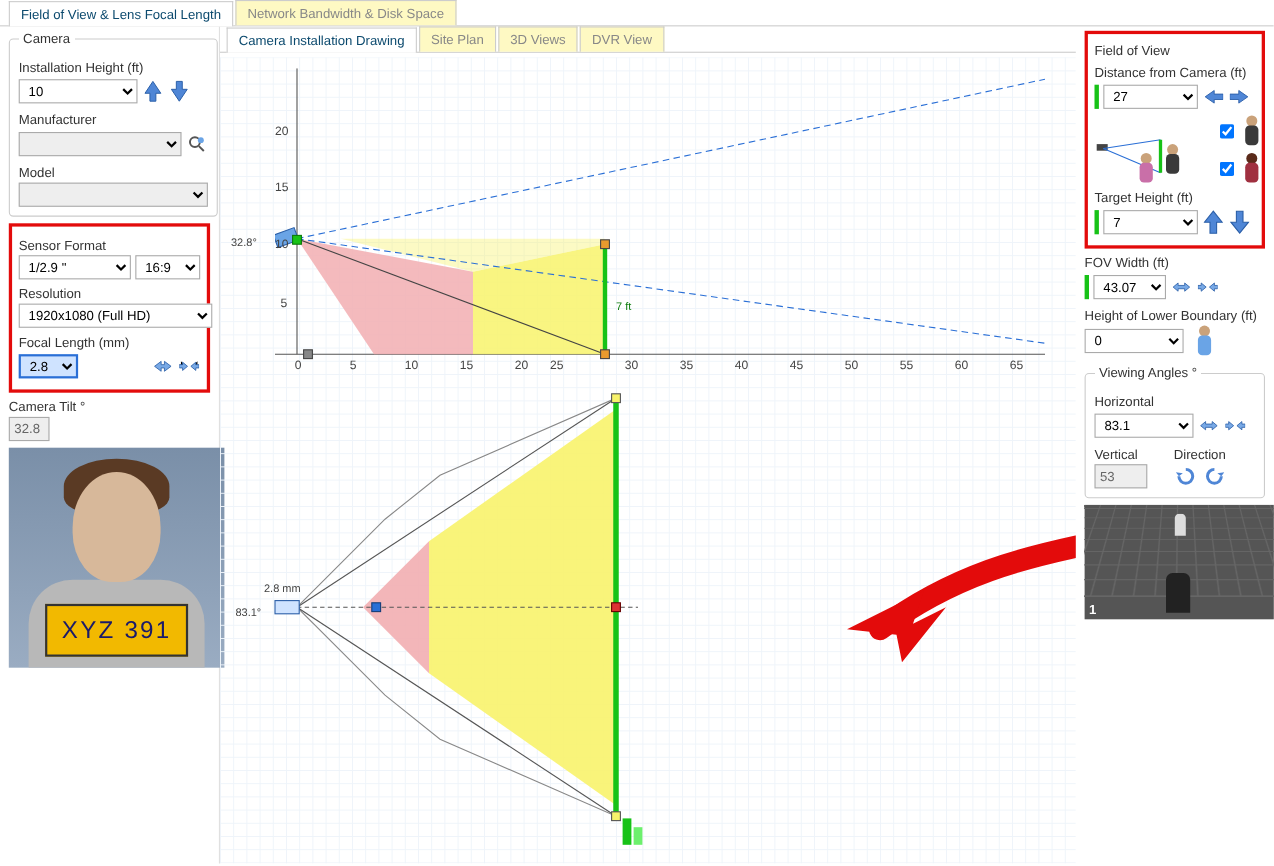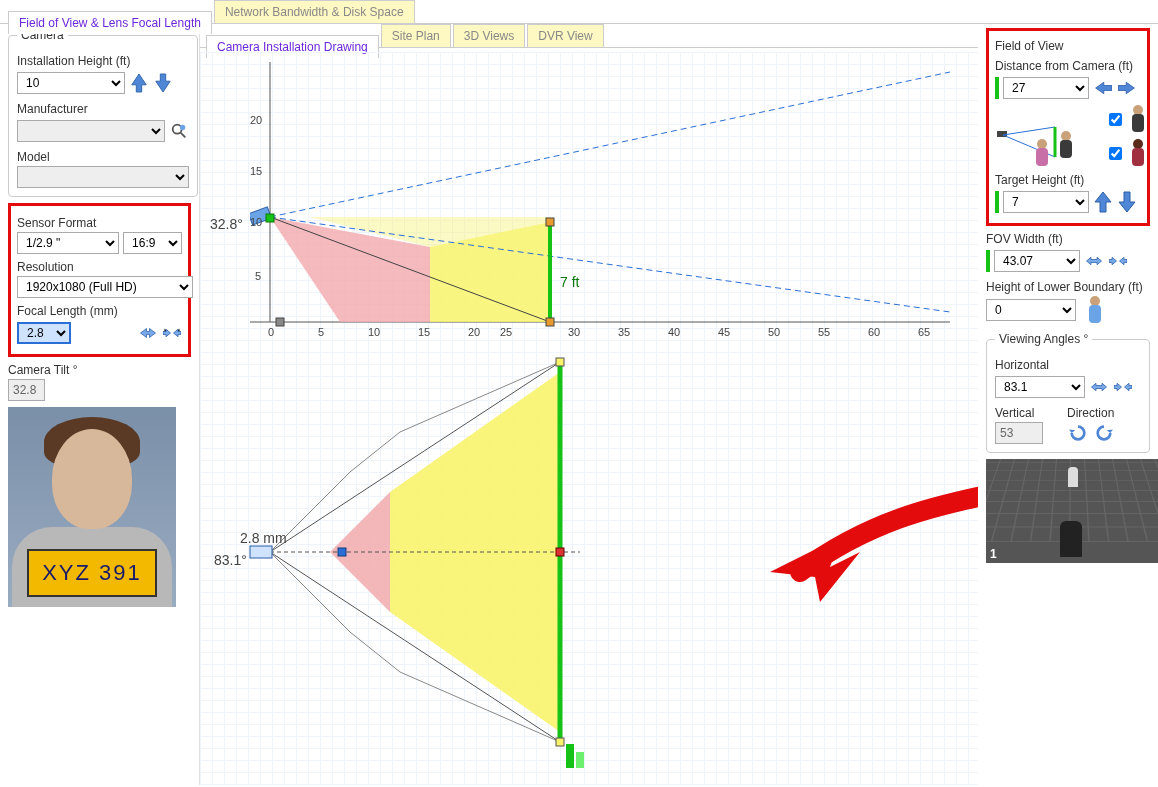--- a/index.html
+++ b/index.html
@@ -1,20 +1,20 @@
 <!DOCTYPE html>
 <html><head>
 <meta charset="utf-8">
 <style>
 * { box-sizing: border-box; font-family: "Segoe UI", Tahoma, sans-serif; font-size: 12px; }
 body { margin: 0; background: #fff; width: 1158px; height: 787px; overflow: hidden; position: relative; }
 
 .tab-bar { display: flex; border-bottom: 1px solid #ccc; padding-left: 8px; }
 .tab { padding: 4px 10px; border: 1px solid #ccc; border-bottom: none; background: #fef9c3; margin-right: 2px; color: #888; cursor: pointer; }
-.tab.active { background: #fff; color: #6d28d9; position: relative; top: 11px; }
+.tab.active { background: #fff; color: #0c4a6e; position: relative; top: 1px; }
 
 .main { display: flex; height: calc(100% - 26px); }
 .left-panel { width: 200px; padding: 4px 8px; border-right: 1px solid #e0e0e0; }
 .center-panel { flex: 1; position: relative; text-align: center; }
 .right-panel { width: 180px; padding: 4px 8px; }
 
 fieldset { border: 1px solid #ccc; border-radius: 4px; margin: 0 0 6px 0; padding: 6px 8px 8px 8px; }
 legend { padding: 0 4px; color: #333; font-size: 12px; }
 .field-label { display: block; margin: 6px 0 2px 0; color: #333; }
 .row { display: flex; align-items: center; gap: 4px; }
@@ -28,23 +28,23 @@
 
 .center-tabs { display: flex; border-bottom: 1px solid #ccc; padding-left: 6px; }
 .center-tabs .tab { font-size: 12px; }
 
 .drawing-area { position: absolute; left: 0; top: 28px; right: 0; bottom: 0; overflow: hidden; }
 .grid-bg { position:absolute; inset:0; background-image:
   linear-gradient(#eef4fa 1px, transparent 1px),
   linear-gradient(90deg, #eef4fa 1px, transparent 1px);
   background-size: 12px 12px; }
 .axis-label { position: absolute; font-size: 11px; color: #444; }
-.annot { position: absolute; font-size: 14px; color: #444; }
-
-.preview-face { width: 168px; height: 200px; background: linear-gradient(#7a8fa8,#9aacc2); position: relative; overflow:hidden; margin-top:6px; }
+.annot { position: absolute; font-size: 10px; color: #444; }
+
+.preview-face { width: 196px; height: 200px; background: linear-gradient(#7a8fa8,#9aacc2); position: relative; overflow:hidden; margin-top:6px; }
 .preview-face .face { position:absolute; left:50%; top:22px; transform:translateX(-50%); width:80px; height:100px; background:#d7b89a; border-radius:50% 50% 45% 45%; }
 .preview-face .hair { position:absolute; left:50%; top:10px; transform:translateX(-50%); width:96px; height:50px; background:#5a3a24; border-radius:50% 50% 30% 30%; }
 .preview-face .body { position:absolute; left:50%; bottom:0; transform:translateX(-50%); width:160px; height:80px; background:#b8b8b8; border-radius:40px 40px 0 0; }
 .preview-face .plate { position:absolute; left:50%; bottom:10px; transform:translateX(-50%); width:130px; height:48px; background:#f2b900; border:2px solid #333; display:flex; align-items:center; justify-content:center; font-family: "Arial Black", sans-serif; font-size:22px; color:#1a1a6a; letter-spacing:2px; }
 
 .preview-3d { width: 174px; height: 104px; background:#555; margin-top:6px; position:relative; overflow:hidden;}
 .preview-3d .floor { position:absolute; inset:0; background: repeating-linear-gradient(0deg,#666 0 1px, transparent 1px 14px), repeating-linear-gradient(90deg,#666 0 1px, transparent 1px 14px); transform: perspective(300px) rotateX(55deg); transform-origin: top center; }
 .preview-3d .p1 { position:absolute; left:74px; top:62px; width:22px; height:36px; background:#222; border-radius:6px 6px 0 0;}
 .preview-3d .p2 { position:absolute; left:82px; top:8px; width:10px; height:20px; background:#ddd; border-radius:4px 4px 0 0;}
 .preview-3d .idx { position:absolute; left:4px; bottom:2px; color:#fff; font-weight:bold; font-size:12px;}
@@ -297,21 +297,21 @@
                 <path d="M9 21 L1 11 L6 11 L6 1 L12 1 L12 11 L17 11 Z" fill="#4f86d6" stroke="#2b5fa8"></path>
               </svg>
             </span>
         </div>
       </fieldset>
     </div>
 
     <span class="field-label">FOV Width (ft)</span>
     <div class="row">
       <div style="width:4px;height:22px;background:#17c217"></div>
-      <select style="width:86px"><option>43.07</option></select>
+      <select style="width:66px"><option>43.07</option></select>
       <span class="arrow-btn">
           <svg viewBox="0 0 24 16">
             <path d="M2 8 L8 3 L8 6 L16 6 L16 3 L22 8 L16 13 L16 10 L8 10 L8 13 Z" fill="#78a9e6" stroke="#2b5fa8"></path>
           </svg>
         </span>
       <span class="arrow-btn">
           <svg viewBox="0 0 24 16">
             <path d="M10 8 L4 3 L4 6 L0 6 L0 10 L4 10 L4 13 Z M14 8 L20 3 L20 6 L24 6 L24 10 L20 10 L20 13 Z" fill="#78a9e6" stroke="#2b5fa8"></path>
           </svg>
         </span>

